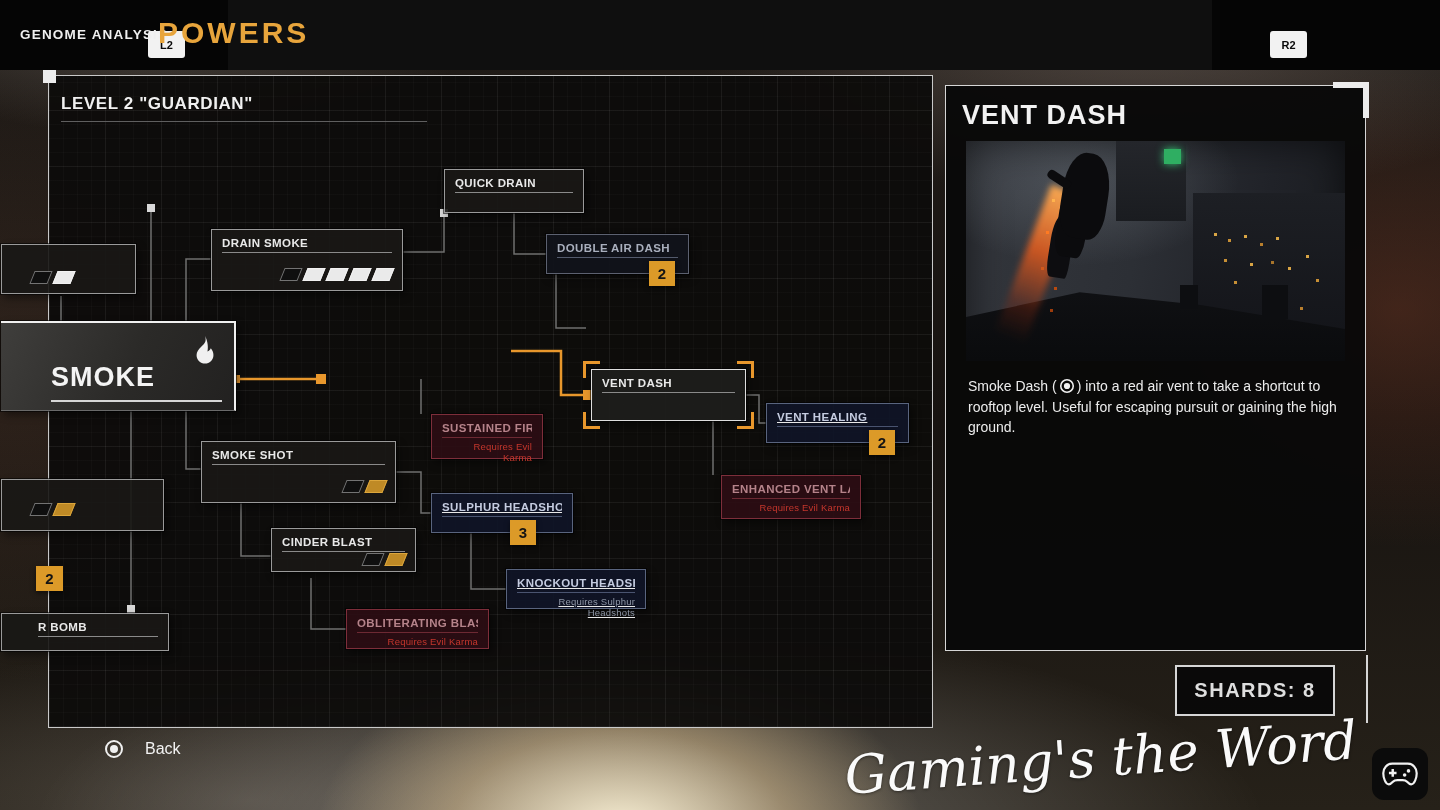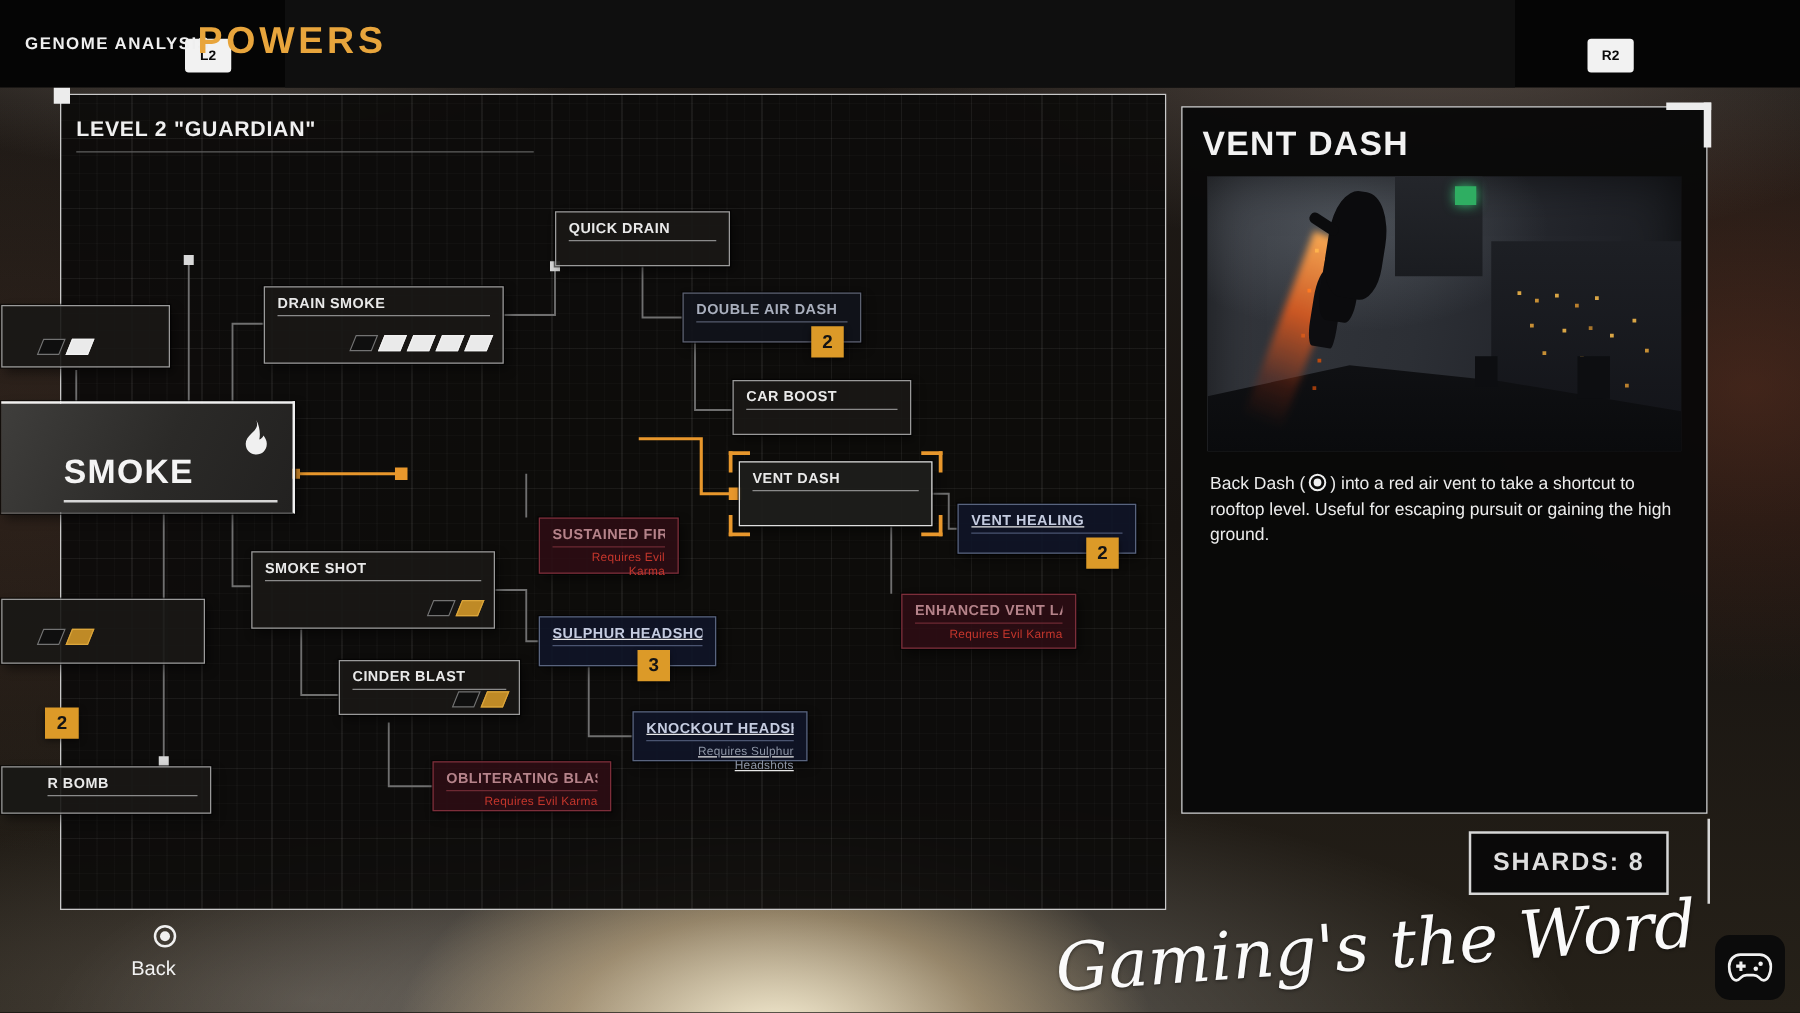--- a/index.html
+++ b/index.html
@@ -146,22 +146,22 @@
     box-shadow:9px 15px #ff8f2e, -6px 32px #ff7a22, 5px 50px #e86a1e, -11px 68px #d4581a,
       2px 88px #b8490f, 15px 28px #ffa23d, -2px 110px #9c3c0c; }
   .desc { margin:15px 22px 0; font-size:14px; line-height:1.48; color:#ececec; }
   
   .shards-box { position:absolute; left:1175px; top:665px; width:160px; height:51px; z-index:3;
     border:2px solid #d6d6d6; background:rgba(8,8,8,.9);
     display:flex; align-items:center; justify-content:center;
     font-size:20px; font-weight:bold; letter-spacing:1.5px; color:#dedede; text-transform:uppercase; }
   .frame-line { position:absolute; left:1366px; top:655px; width:2px; height:68px; background:#d6d6d6; z-index:3; }
   
-  .back { position:absolute; left:105px; top:740px; z-index:4; display:flex; align-items:flex-end; gap:9px;
-    font-size:16px; color:#f2f2f2; cursor:default;flex-direction:column; }
+  .back { position:absolute; left:105px; top:740px; z-index:4; display:flex; align-items:flex-end; gap:22px;
+    font-size:16px; color:#f2f2f2; cursor:default; }
   .pbtn { width:18px; height:18px; border-radius:50%; border:2.5px solid #f0f0f0; position:relative; display:inline-block; }
   .pbtn::after { content:""; position:absolute; inset:3px; background:#f0f0f0; border-radius:50%; }
   .pbtn.small { transform:scale(.78); vertical-align:-4px; margin:0 1px; }
   
   .watermark { position:absolute; right:82px; bottom:22px; z-index:6;
     font-family:"DejaVu Serif","Liberation Serif",serif; font-style:italic;
     font-size:53px; color:#fafafa; transform:rotate(-4deg); white-space:nowrap;
     text-shadow:0 1px 3px rgba(0,0,0,.45); }
   .gamepad-badge { position:absolute; right:12px; bottom:10px; z-index:6; width:56px; height:52px;
     background:#0b0b0b; border-radius:12px; display:flex; align-items:center; justify-content:center; }
@@ -231,23 +231,20 @@
         <span class="pip white"></span>
         <span class="pip white"></span>
       </div>
   </div>
 
   <div class="node dim" style="left:497px;top:158px;width:143px;height:40px">
     <div class="nl">DOUBLE AIR DASH</div>
     <div class="cost-badge">2</div>
   </div>
 
-  <div class="node" style="left:537px;top:228px;width:143px;height:44px">
-    <div class="nl">CAR BOOST</div>
-  </div>
 
 
   <div class="node core" style="left:-48px;top:245px;width:235px;height:90px">
     <svg class="flame" viewBox="0 0 32 32">
       <path fill="#f0f0f0" d="M16 1c2.4 6.5-1.6 9-4.3 11.7C9.2 15.2 7 17.8 7 21.3 7 27 11.2 30.5 16 30.5s9-3.5 9-9.2c0-2.7-1.2-5-2.8-7.1-.8 1.8-2 3-3.6 3.5 1-4.5.5-11-2.6-16.7z"></path>
     </svg>
     <div class="smoke-label">SMOKE</div>
   </div>
 
   <div class="node sel" style="left:542px;top:293px;width:155px;height:52px">
@@ -335,21 +332,21 @@
     <span class="windows"></span>
     <div class="sign"></div>
     <div class="roof"></div>
     <div class="chimney"></div>
     <div class="chimney c2"></div>
     <div class="trail"></div>
     <span class="embers"></span>
     <div class="figure"></div>
   </div>
   <p class="desc">
-    <span>Back Dash (</span><span class="pbtn small"></span><span>) into a red air vent to take a shortcut to rooftop level. Useful for escaping pursuit or gaining the high ground.</span>
+    <span>Smoke Dash (</span><span class="pbtn small"></span><span>) into a red air vent to take a shortcut to rooftop level. Useful for escaping pursuit or gaining the high ground.</span>
   </p>
 </aside>
 
 <div class="shards-box">SHARDS: 8</div>
 <div class="frame-line"></div>
 
 <div class="back">
   <span class="pbtn"></span>
   <span>Back</span>
 </div>

